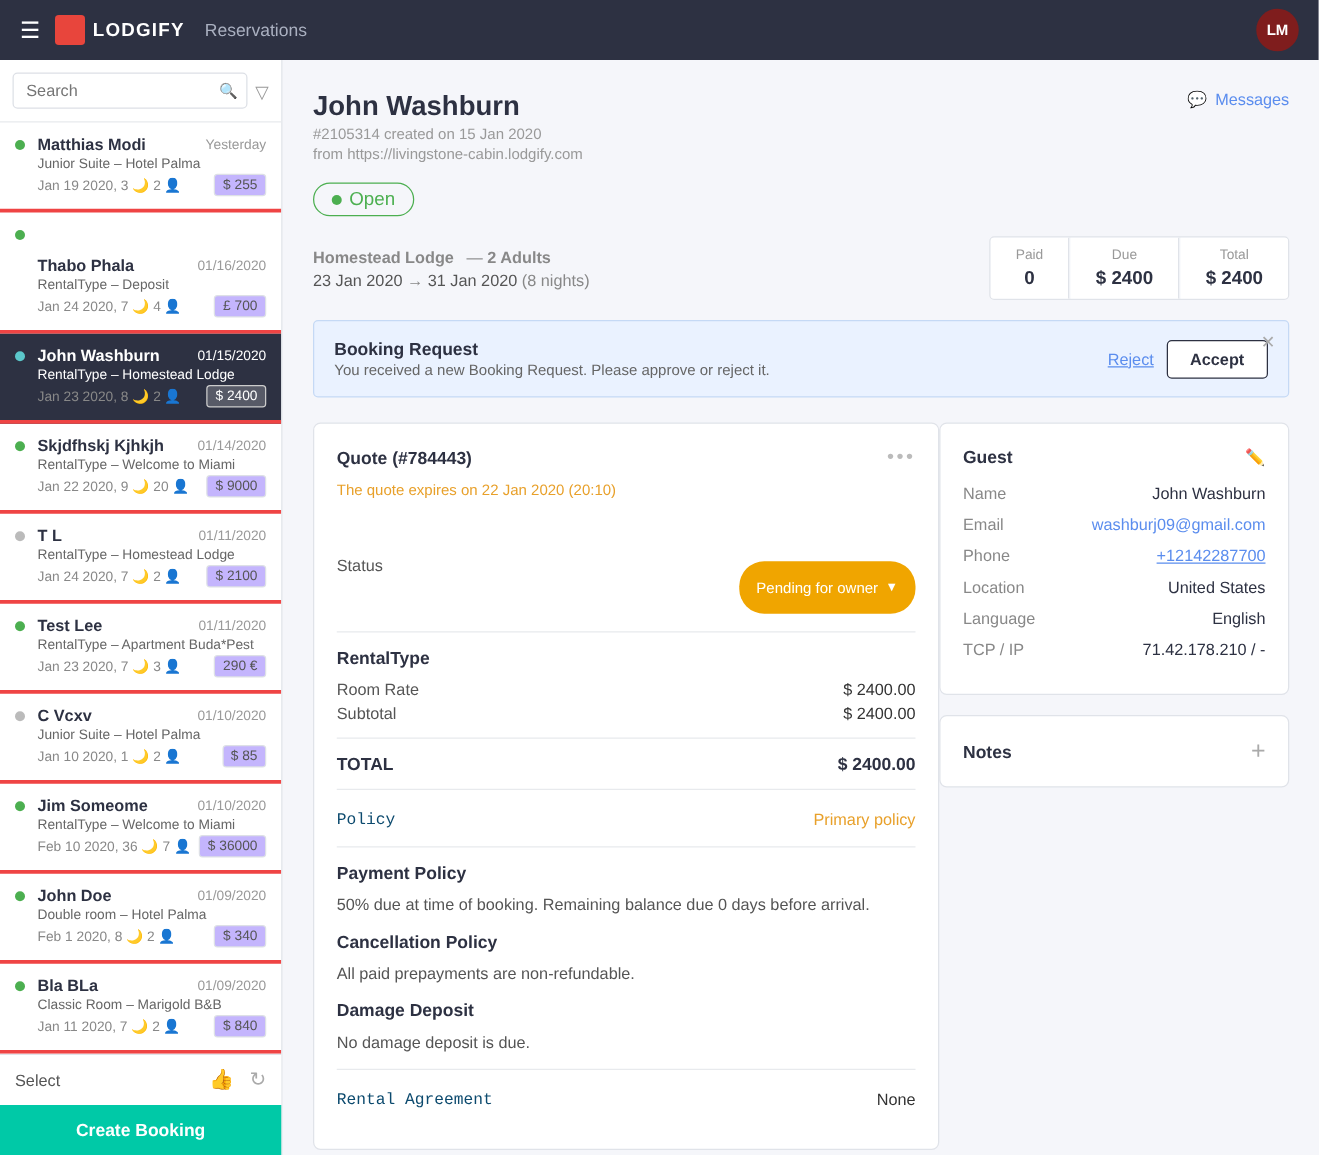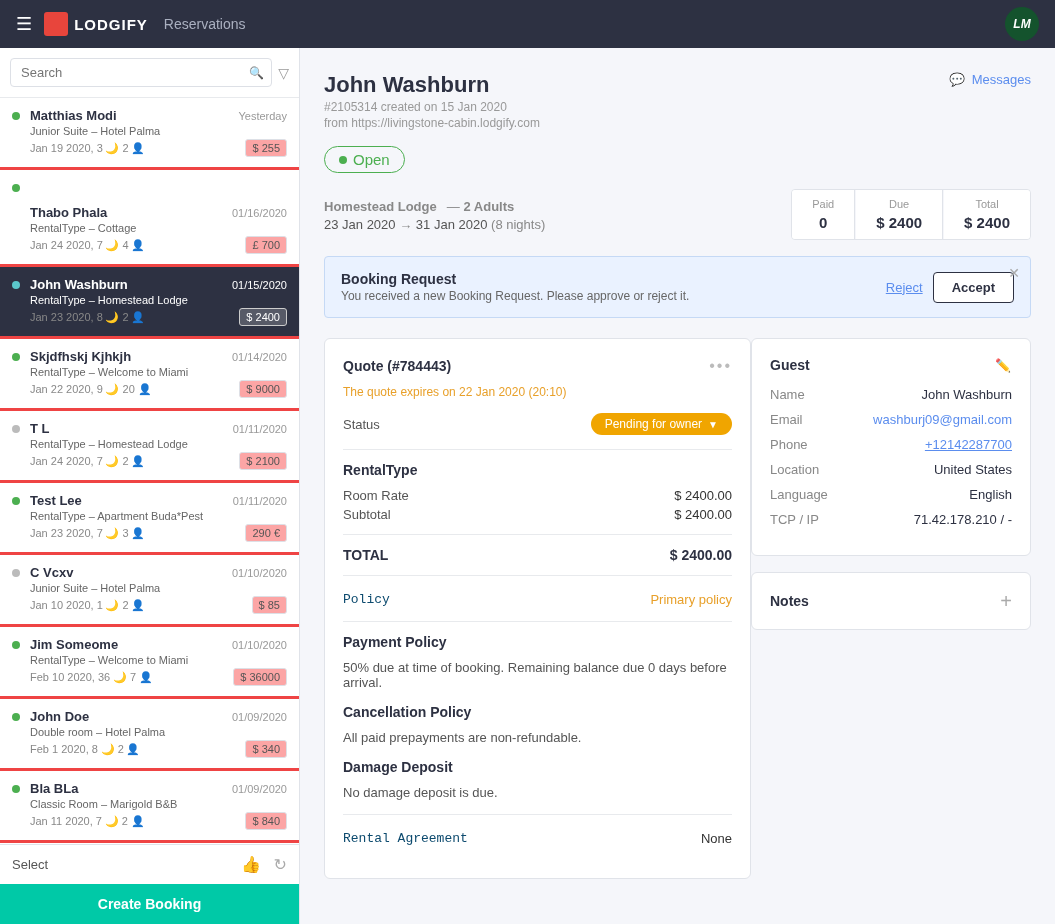--- a/index.html
+++ b/index.html
@@ -5,43 +5,43 @@
     * { box-sizing: border-box; margin: 0; padding: 0; }
     body { font-family: -apple-system, BlinkMacSystemFont, 'Segoe UI', sans-serif; font-size: 13px; background: #f0f2f5; display: flex; flex-direction: column; height: 924px; overflow: hidden; }
 
     
     .topnav { background: #2d3142; height: 48px; display: flex; align-items: center; padding: 0 16px; gap: 12px; flex-shrink: 0; }
     .topnav-logo { display: flex; align-items: center; gap: 6px; }
     .logo-square { width: 24px; height: 24px; background: #e8453c; border-radius: 3px; }
     .logo-text { color: #fff; font-size: 15px; font-weight: 600; letter-spacing: 1px; }
     .topnav-title { color: #aab0c0; font-size: 14px; margin-left: 4px; }
     .topnav-spacer { flex: 1; }
-    .topnav-avatar { width: 34px; height: 34px; border-radius: 50%; background: #14532d; display: flex; align-items: center; justify-content: center; color: #fff; font-size: 12px; font-weight: 600; font-style: italic; }
+    .topnav-avatar { width: 34px; height: 34px; border-radius: 50%; background: #7f1d1d; display: flex; align-items: center; justify-content: center; color: #fff; font-size: 12px; font-weight: 600; }
 
     
     .main-layout { display: flex; flex: 1; overflow: hidden; }
 
     
-    .sidebar { width: 300px; background: #fff; border-right: 1px solid #e0e3e9; display: flex; flex-direction: column; flex-shrink: 0; }
+    .sidebar { width: 226px; background: #fff; border-right: 1px solid #e0e3e9; display: flex; flex-direction: column; flex-shrink: 0; }
     .sidebar-search-area { padding: 10px; border-bottom: 1px solid #e8eaed; display: flex; align-items: center; gap: 6px; }
     .sidebar-search-wrap { flex: 1; position: relative; }
     .sidebar-search-input { width: 100%; padding: 6px 28px 6px 10px; border: 1px solid #dde0e6; border-radius: 4px; font-size: 13px; color: #333; outline: none; }
     .sidebar-search-icon { position: absolute; right: 8px; top: 50%; transform: translateY(-50%); color: #999; font-size: 12px; }
     .sidebar-filter-icon { color: #999; font-size: 14px; cursor: pointer; }
     .sidebar-list { flex: 1; overflow-y: auto; }
     .list-item { padding: 10px 12px; border-bottom: 3px solid #ef4444; cursor: pointer; position: relative; }
     .list-item.active { background: #2d3142; }
     .list-item.active .li-name, .list-item.active .li-sub, .list-item.active .li-date, .list-item.active .li-amount { color: #fff !important; }
     .li-header { display: flex; justify-content: space-between; align-items: center; margin-bottom: 2px; }
     .li-name { font-weight: 600; font-size: 13px; color: #2d3142; }
     .li-date { font-size: 11px; color: #999; }
     .li-sub { font-size: 11px; color: #666; margin-bottom: 2px; }
     .li-footer { display: flex; justify-content: space-between; align-items: center; }
     .li-dates { font-size: 11px; color: #888; display: flex; align-items: center; gap: 4px; }
-    .li-amount { font-size: 11px; padding: 2px 6px; border: 1px solid #dde0e6; border-radius: 3px; color: #555; background: #fca5a5; }
+    .li-amount { font-size: 11px; padding: 2px 6px; border: 1px solid #dde0e6; border-radius: 3px; color: #555; background: #c4b5fd; }
     .dot { width: 8px; height: 8px; border-radius: 50%; display: inline-block; margin-right: 4px; flex-shrink: 0; }
     .dot.green { background: #4caf50; }
     .dot.gray { background: #bbb; }
 
     
     .sidebar-bottom { padding: 10px 12px; border-top: 1px solid #e0e3e9; display: flex; align-items: center; justify-content: space-between; background: #fff; }
     .select-label { font-size: 13px; color: #555; }
     .sidebar-bottom-icons { display: flex; gap: 12px; }
     .bottom-icon { color: #aaa; font-size: 16px; cursor: pointer; }
     .create-booking-btn { width: 100%; margin: 0 0 0 0; padding: 12px; background: #00c9a7; color: #fff; font-size: 14px; font-weight: 600; border: none; cursor: pointer; text-align: center; }
@@ -90,21 +90,21 @@
     .card { background: #fff; border: 1px solid #e0e3e9; border-radius: 6px; padding: 18px; margin-bottom: 16px; }
     .card-header { display: flex; justify-content: space-between; align-items: center; margin-bottom: 10px; }
     .card-title { font-size: 14px; font-weight: 600; color: #2d3142; }
     .card-more { color: #bbb; cursor: pointer; font-size: 16px; letter-spacing: 2px; }
 
     .quote-expires { color: #e8a02a; font-size: 12px; margin-bottom: 14px; }
 
     
     .status-row { display: flex; justify-content: space-between; align-items: center; margin-bottom: 14px; }
     .status-label { font-size: 13px; color: #555; }
-    .pending-badge { background: #f0a500; color: #fff; border-radius: 20px; padding: 4px 14px; font-size: 12px; display: flex; align-items: center; gap: 6px; cursor: pointer; }
+    .pending-badge { background: #f0a500; color: #fff; border-radius: 20px; padding: 14px 14px; font-size: 12px; display: flex; align-items: center; gap: 6px; cursor: pointer; margin-top: 36px; }
     .pending-caret { font-size: 10px; }
 
     
     .section-title { font-size: 14px; font-weight: 700; color: #2d3142; margin-bottom: 10px; }
     .line-item { display: flex; justify-content: space-between; margin-bottom: 4px; }
     .line-label { font-size: 13px; color: #555; }
     .line-value { font-size: 13px; color: #333; }
     .divider { border: none; border-top: 1px solid #e8eaed; margin: 12px 0; }
     .total-row { display: flex; justify-content: space-between; }
     .total-label { font-size: 14px; font-weight: 700; color: #2d3142; }
@@ -180,21 +180,21 @@
       </div>
 
       <div class="list-item">
         <div style="display:flex;align-items:flex-start;gap:6px;">
           <span class="dot green" style="margin-top:4px;"></span>
           <div style="flex:1;margin-top:25px;">
             <div class="li-header">
               <span class="li-name">Thabo Phala</span>
               <span class="li-date">01/16/2020</span>
             </div>
-            <div class="li-sub">RentalType – Cottage</div>
+            <div class="li-sub">RentalType – Deposit</div>
             <div class="li-footer">
               <span class="li-dates">Jan 24 2020, 7 🌙 4 👤</span>
               <span class="li-amount">£ 700</span>
             </div>
           </div>
         </div>
       </div>
 
       <div class="list-item active">
         <div style="display:flex;align-items:flex-start;gap:6px;">

